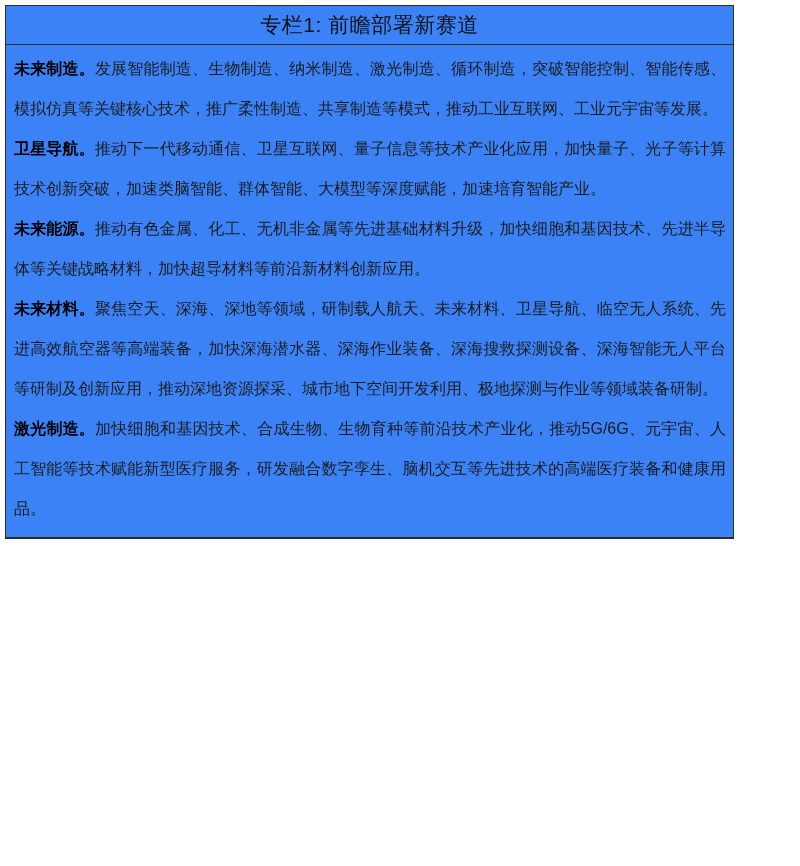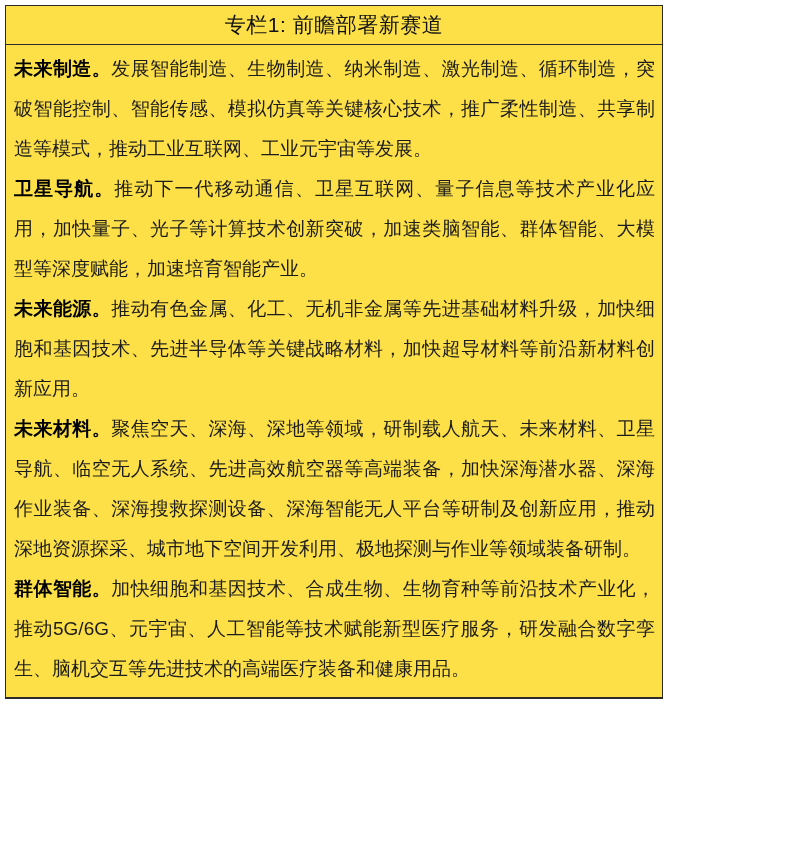--- a/index.html
+++ b/index.html
@@ -19,42 +19,42 @@
     position: relative;
     width: 800px;
     height: 866px;
     box-sizing: border-box;
     padding: 5px 6px 14px 5px;
   }
 
   .box {
     border: 1.5px solid #2b2b2b;
     border-bottom-width: 2px;
-    background: #fde047;
+    background: #3b82f6;
     box-sizing: border-box;
-    width: 658px;
+    width: 729px;
   }
 
   .box-header {
     border-bottom: 1.5px solid #2b2b2b;
     text-align: center;
     font-size: 21px;
     line-height: 1.0;
     padding: 8px 0 9px 0;
     letter-spacing: 0.5px;
     color: #111111;
     font-weight: 400;
   }
 
   .box-body {
     padding: 4px 7px 8px 8px;
   }
 
   .entry {
-    font-size: 19px;
+    font-size: 16px;
     line-height: 40px;
     text-align: justify;
     text-justify: inter-ideograph;
     margin: 0;
     color: #1c1c1c;
     letter-spacing: 0px;
     word-break: break-all;
   }
 
   .entry-label {
@@ -87,18 +87,18 @@
       <p class="entry">
         <span class="entry-label">未来能源。</span><span class="entry-text">推动有色金属、化工、无机非金属等先进基础材料升级，加快细胞和基因技术、先进半导体等关键战略材料，加快超导材料等前沿新材料创新应用。</span>
       </p>
 
 
       <p class="entry">
         <span class="entry-label">未来材料。</span><span class="entry-text">聚焦空天、深海、深地等领域，研制载人航天、未来材料、卫星导航、临空无人系统、先进高效航空器等高端装备，加快深海潜水器、深海作业装备、深海搜救探测设备、深海智能无人平台等研制及创新应用，推动深地资源探采、城市地下空间开发利用、极地探测与作业等领域装备研制。</span>
       </p>
 
       <p class="entry">
-        <span class="entry-label">群体智能。</span><span class="entry-text">加快细胞和基因技术、合成生物、生物育种等前沿技术产业化，推动5G/6G、元宇宙、人工智能等技术赋能新型医疗服务，研发融合数字孪生、脑机交互等先进技术的高端医疗装备和健康用品。</span>
+        <span class="entry-label">激光制造。</span><span class="entry-text">加快细胞和基因技术、合成生物、生物育种等前沿技术产业化，推动5G/6G、元宇宙、人工智能等技术赋能新型医疗服务，研发融合数字孪生、脑机交互等先进技术的高端医疗装备和健康用品。</span>
       </p>
 
     </div>
   </div>
 </div>
 
 </body></html>

